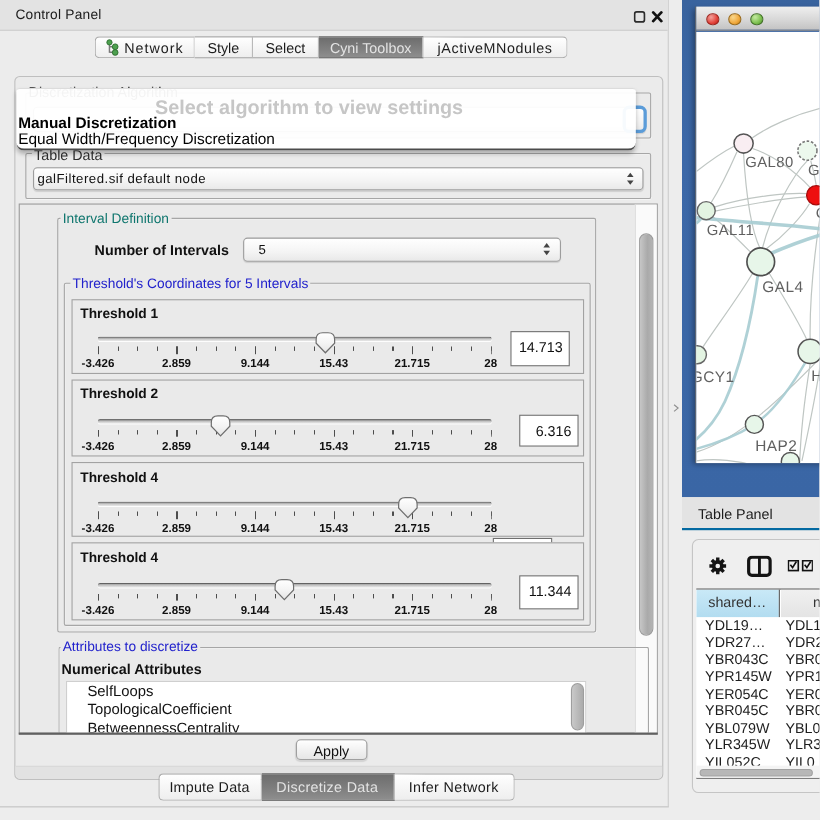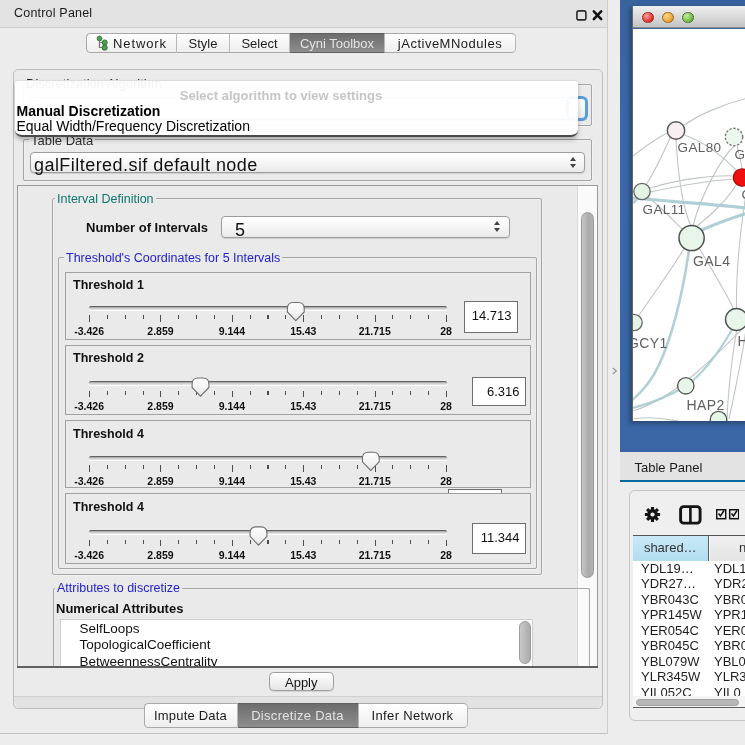--- a/index.html
+++ b/index.html
@@ -29,21 +29,21 @@
 #content .botstrip { position:absolute; left:0; bottom:0; width:100%; height:12px;
   background:#e2e2e2; border-top:1px solid #d0d0d0; border-radius:0 0 5px 5px; }
 
 .group { position:absolute; border:1px solid #a6a6a6; border-radius:2px;
   box-shadow:0.5px 0.5px 0 rgba(255,255,255,0.7), inset 0.5px 0.5px 0 rgba(255,255,255,0.5); }
 .gtitle { position:absolute; font-size:13px; color:#2f2f2f; background:transparent; padding:0 2px; }
 
 
 .combo { position:absolute; background:linear-gradient(#ffffff,#f4f4f4 60%,#e9e9e9);
   border:1px solid #9d9d9d; border-radius:4px; box-shadow:0 1px 1px rgba(0,0,0,0.12);
-  font-size:18px; letter-spacing:0.45px; color:#111; }
+  font-size:12px; letter-spacing:0.45px; color:#111; }
 .combo .ctext { position:absolute; left:3px; top:3px; }
 .arrows { position:absolute; width:7px; height:11px; }
 .arrows:before, .arrows:after { content:""; position:absolute; left:0; border-left:3.5px solid transparent; border-right:3.5px solid transparent; }
 .arrows:before { top:0; border-bottom:4.5px solid #444; }
 .arrows:after { bottom:0; border-top:4.5px solid #444; }
 
 
 #viewport { position:absolute; left:16.5px; top:185px; width:581px; height:482px;
   background:#eaeaea; border:1px solid #9a9a9a; }
 #vsbar { position:absolute; left:577px; top:186px; width:19.5px; height:480px; background:#fafafa;
@@ -61,21 +61,21 @@
 .ticks.major { height:6.5px; background:repeating-linear-gradient(90deg,#4d4d4d 0 1px,transparent 1px 71.4px); }
 .tickl { position:absolute; transform:translateX(-50%); font-size:10.5px; font-weight:bold; color:#111; }
 .thumbsvg { position:absolute; left:0px; top:0; }
 .tfield { position:absolute; width:53.5px; background:#fff; border:1px solid #6f6f6f;
   font-size:13px; color:#111; text-align:right; padding:6px 5px 0 0; }
 
 
 #popup { position:absolute; left:15px; top:80.3px; width:563px; height:56.3px;
   background:rgba(255,255,255,0.95); border-radius:3px 3px 7px 7px; border-top:1px solid #dcdcdc;
   border-bottom:2px solid #4a4a4a; box-shadow:0 3px 4px rgba(0,0,0,0.25); }
-#popup .ph { position:absolute; left:0; width:532px; text-align:center; font-size:13px; font-weight:bold; color:#c6c6c6; top:6.5px; }
+#popup .ph { position:absolute; left:0; width:532px; text-align:center; font-size:18px; font-weight:bold; color:#c6c6c6; top:6.5px; }
 #popup .p1 { position:absolute; left:1.5px; top:21.5px; font-size:14px; font-weight:bold; color:#000; }
 #popup .p2 { position:absolute; left:1.5px; top:37px; font-size:14px; color:#000; }
 
 
 #numlist { position:absolute; left:59.5px; top:619px; width:473.5px; height:48px; background:#fff;
   border:1px solid #cfcfcf; overflow:hidden; }
 #numlist div { margin-left:19px; font-size:13.5px; color:#111; height:16.3px; padding-top:1px; }
 #numlist .lsb { position:absolute; right:1px; top:1px; width:12px; height:43px; margin:0; padding:0;
   background:linear-gradient(90deg,#c9c9c9,#ababab); border:1px solid #9e9e9e; border-radius:6px; }
 

